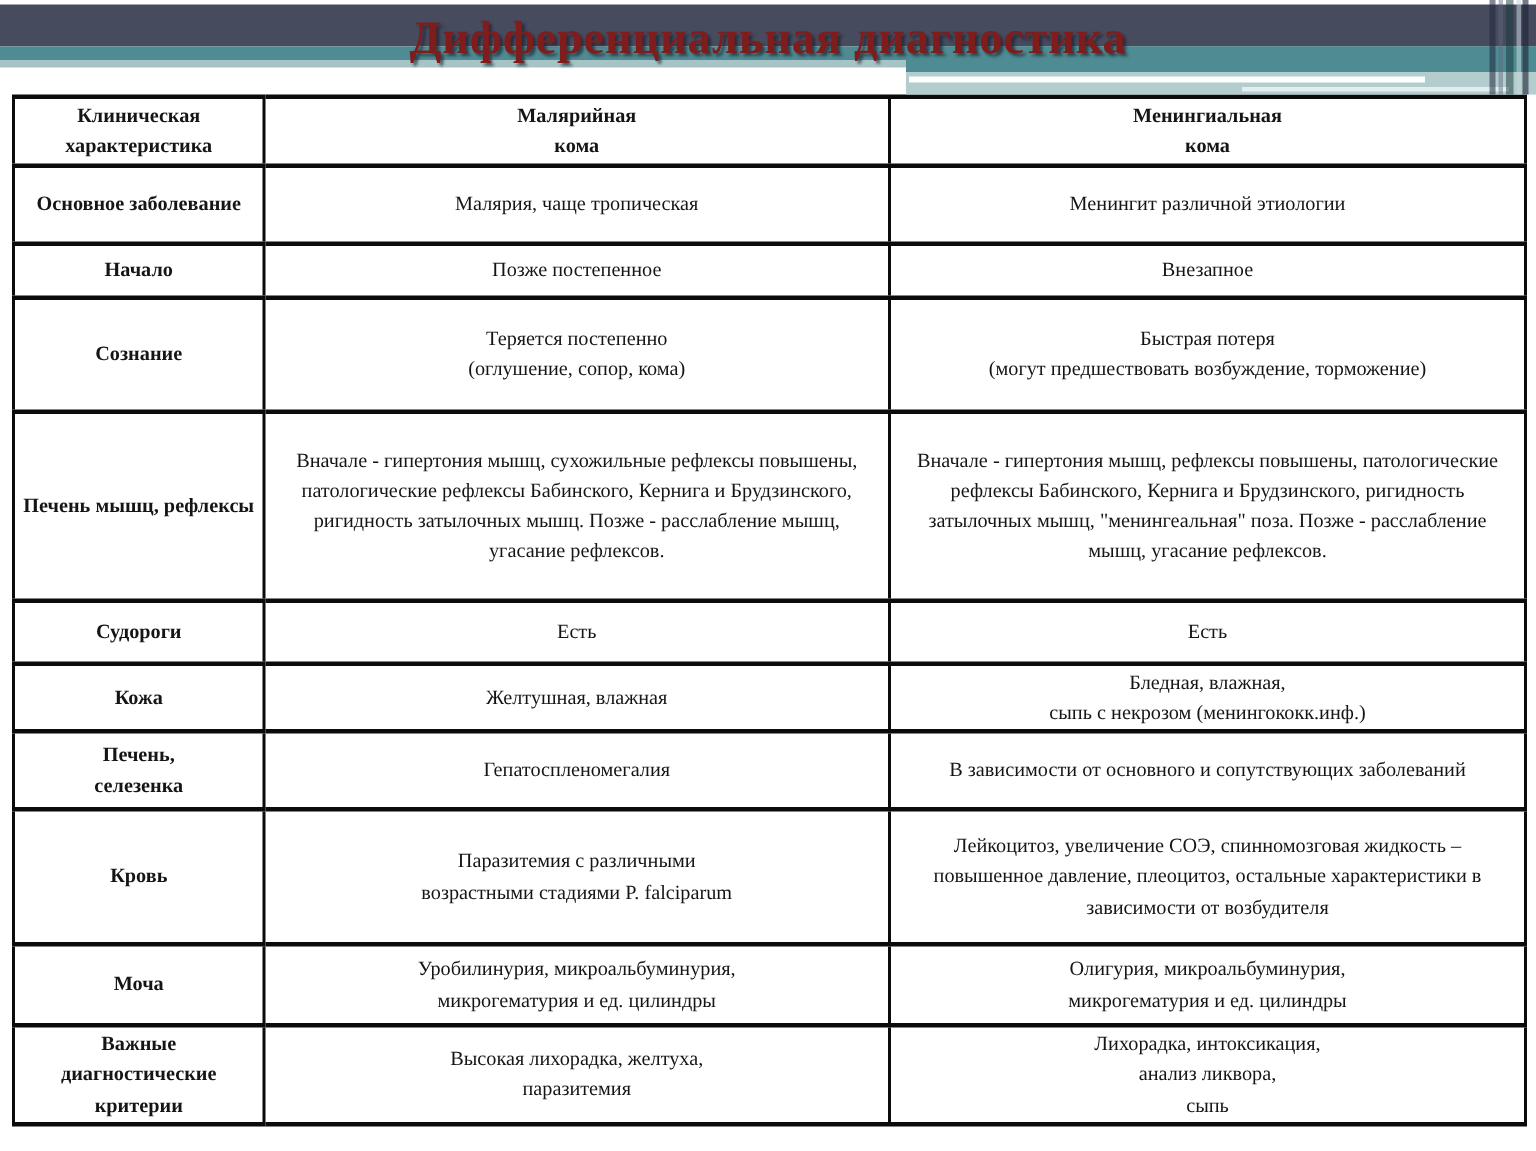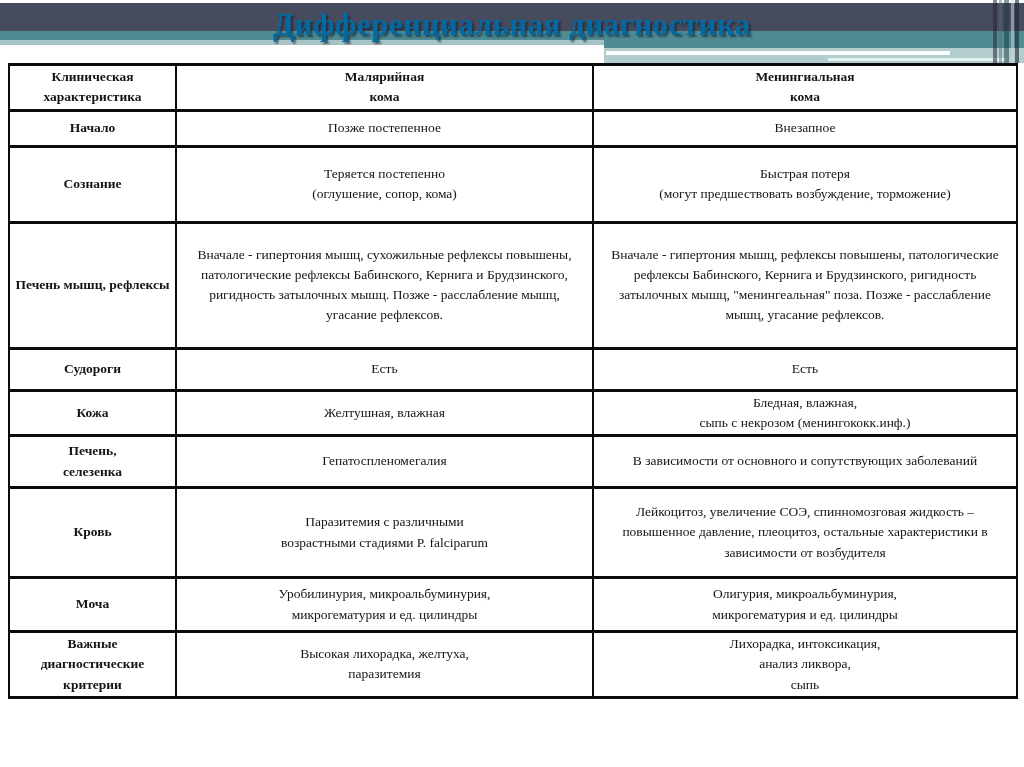--- a/index.html
+++ b/index.html
@@ -26,21 +26,21 @@
   .vs2 { left:999px;  width:3px; background:rgba(95,105,125,0.45); }
   .vs3 { left:1004px; width:5px; background:rgba(25,55,62,0.50); }
   .vs4 { left:1011px; width:3px; background:rgba(195,215,217,0.55); }
   .vs5 { left:1015px; width:4px; background:rgba(30,35,55,0.60); }
 
   .slide-title {
     position:absolute; left:0; top:7px; width:1024px;
     text-align:center; z-index:5;
     font-family:"Liberation Serif", serif;
     font-weight:bold; font-size:31px; letter-spacing:0.5px;
-    color:#0369a1;
+    color:#7f1d1d;
     text-shadow:2px 2px 2px rgba(25,30,45,0.65);
     white-space:nowrap;
   }
 
   
   table.diag {
     position:absolute; left:8px; top:63px;
     width:1008px;
     border-collapse:collapse; table-layout:fixed;
     background:#ffffff;
@@ -100,20 +100,25 @@
     <tr class="hr0">
       <th>Клиническая
 характеристика</th>
       <th>Малярийная
 кома</th>
       <th>Менингиальная
 кома</th>
     </tr>
   </thead>
   <tbody>
+    <tr class="r0">
+      <td class="label">Основное заболевание</td>
+      <td>Малярия, чаще тропическая</td>
+      <td>Менингит различной этиологии</td>
+    </tr>
     <tr class="r1">
       <td class="label">Начало</td>
       <td>Позже постепенное</td>
       <td>Внезапное</td>
     </tr>
     <tr class="r2">
       <td class="label">Сознание</td>
       <td>Теряется постепенно
 (оглушение, сопор, кома)</td>
       <td>Быстрая потеря

